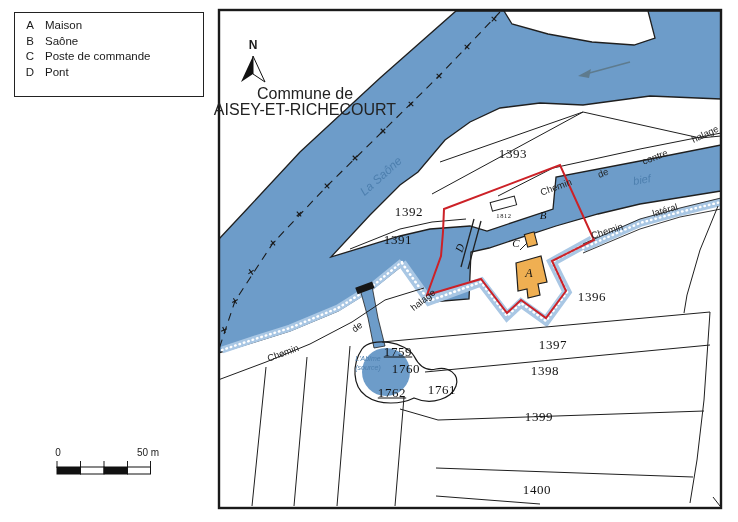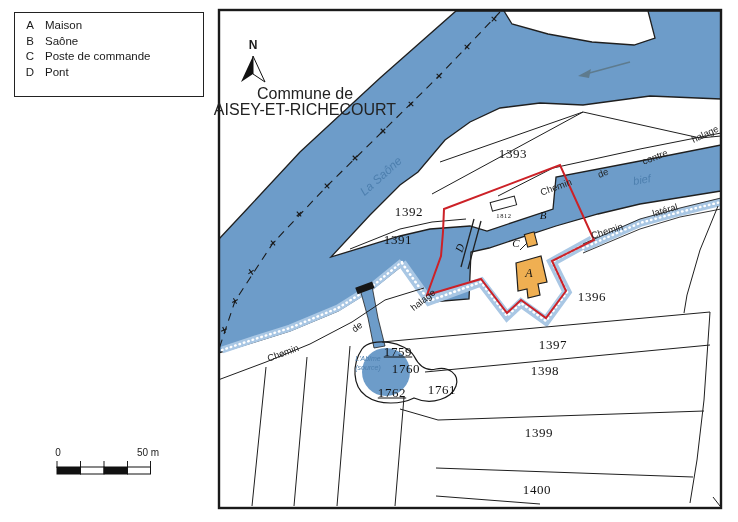--- a/index.html
+++ b/index.html
@@ -200,21 +200,21 @@
 <div class="lbl marker" style="left:516px;top:243px">C</div>
 <div class="lbl marker" style="left:460px;top:248px;--r:-70deg">D</div>
 
 <div class="lbl parcel" style="left:513px;top:153px">1393</div>
 <div class="lbl parcel" style="left:409px;top:211px">1392</div>
 <div class="lbl parcel" style="left:398px;top:239px">1391</div>
 <div class="lbl parcel" style="left:504px;top:216px;font-size:6.5px">1812</div>
 <div class="lbl parcel" style="left:592px;top:296px">1396</div>
 <div class="lbl parcel" style="left:553px;top:344px">1397</div>
 <div class="lbl parcel" style="left:545px;top:370px">1398</div>
-<div class="lbl parcel" style="left:539px;top:432px">1399</div>
+<div class="lbl parcel" style="left:539px;top:416px">1399</div>
 <div class="lbl parcel" style="left:537px;top:489px">1400</div>
 <div class="lbl parcel u" style="left:398px;top:339px">1759</div>
 <div class="lbl parcel" style="left:406px;top:368px">1760</div>
 <div class="lbl parcel" style="left:442px;top:389px">1761</div>
 <div class="lbl parcel u" style="left:392px;top:380px">1762</div>
 
 <div class="lbl scale-num" style="left:58px;top:453px">0</div>
 <div class="lbl scale-num" style="left:148px;top:453px">50 m</div>
 
 </div>

